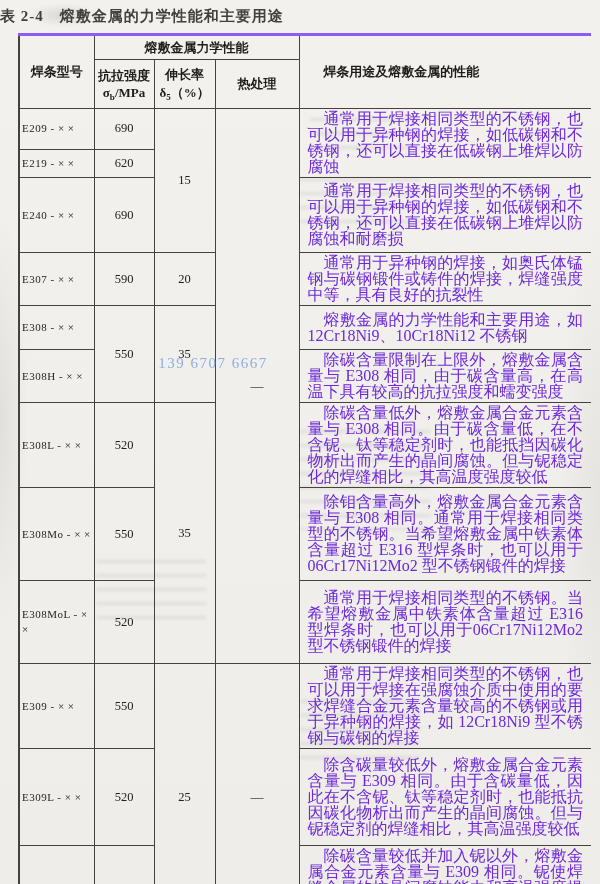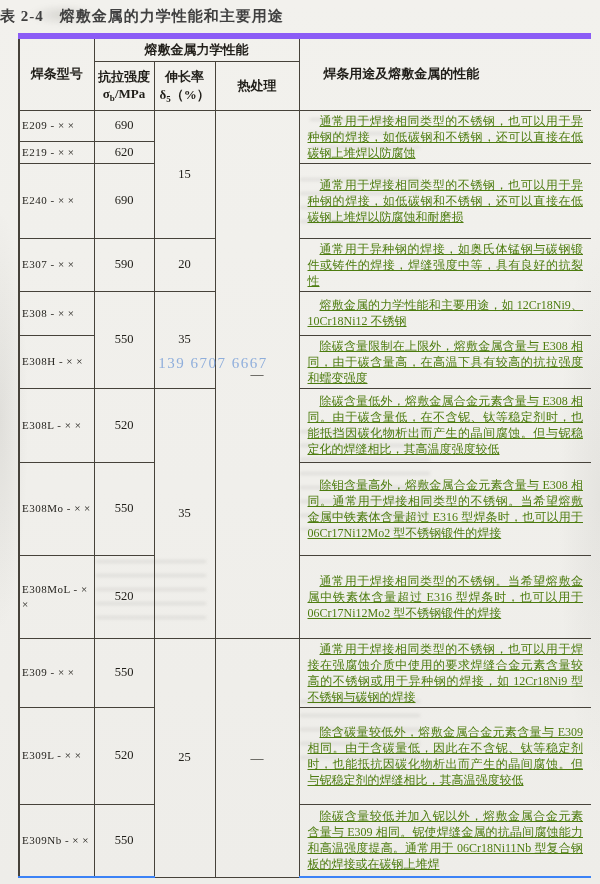--- a/index.html
+++ b/index.html
@@ -15,36 +15,36 @@
   }
   table.props{
     position:absolute;left:18px;top:33px;width:572px;
     border-collapse:collapse;table-layout:fixed;
   }
   td,th{
     border:1px solid #46423a;vertical-align:middle;
     font-weight:normal;padding:0;overflow:hidden;
   }
   
-  tr.edge-top th{border-top:6px solid #8b5cf6;}
+  tr.edge-top th{border-top:3px solid #8b5cf6;}
   tr.edge-bottom td{border-bottom:2px solid #3b82f6;}
   .col-l{border-left:2px solid #46423a;}
   .no-r{border-right:none;}
   th{font-size:13px;font-weight:bold;color:#201e19;}
   .hdr-usage{padding-right:88px;}
   .sub{font-size:9px;vertical-align:-3px;}
   td.model{
     font-size:11px;text-align:left;letter-spacing:.5px;
     padding:1px 2px;white-space:normal;line-height:15px;
   }
   td.num{font-size:12.5px;text-align:center;font-weight:normal;color:#22201b;}
   td.dash{font-size:13px;text-align:center;color:#22201b;}
   td.desc{
-    font-size:12px;line-height:16px;text-align:justify;
-    padding:2px 8px;text-indent:1em;color:#4d7c0f;text-decoration:underline;
+    font-size:16px;line-height:16px;text-align:justify;
+    padding:2px 8px;text-indent:1em;color:#6d28d9;
   }
   .watermark{
     position:absolute;left:148px;top:356px;width:130px;text-align:center;
     color:#7ea3d9;opacity:.85;pointer-events:none;line-height:1;
   }
   .watermark .wm1{font-size:14px;letter-spacing:9px;margin-bottom:7px;padding-left:9px;}
   .watermark .wm2{font-size:15px;letter-spacing:1.5px;font-family:Liberation Serif, serif;}
   .smudge{position:absolute;pointer-events:none;}
   .sm-a{left:28px;top:4px;width:70px;height:22px;
     background:radial-gradient(ellipse at center,rgba(110,108,100,.20),rgba(110,108,100,0) 70%);

